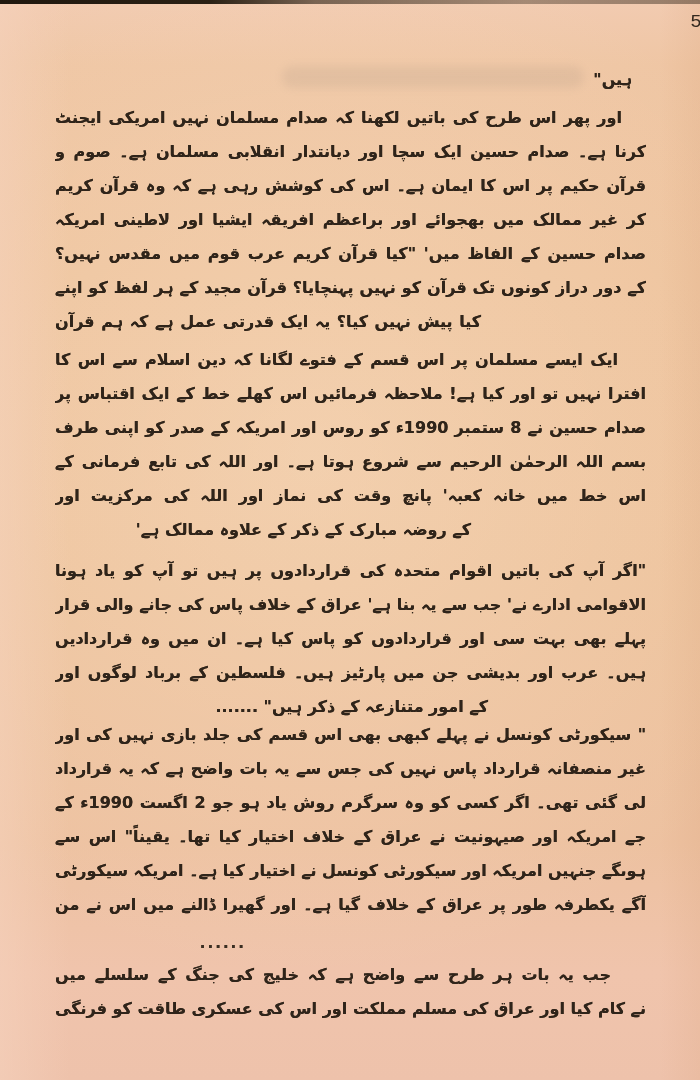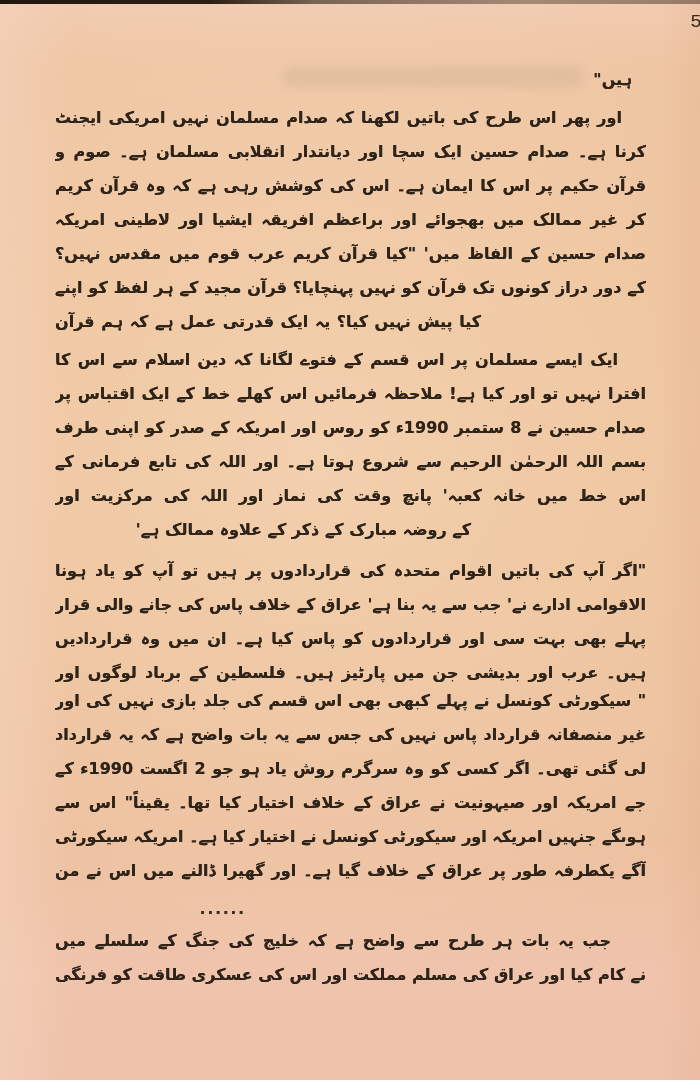--- a/index.html
+++ b/index.html
@@ -66,20 +66,21 @@
         <div class="line">صدام حسین نے 8 ستمبر 1990ء کو روس اور امریکہ کے صدر کو اپنی طرف سے بھیجا۔ یہ خط</div>
         <div class="line">بسم اللہ الرحمٰن الرحیم سے شروع ہوتا ہے۔ اور اللہ کی تابع فرمانی کے الفاظ پر ختم ہوتا ہے۔</div>
         <div class="line">اس خط میں خانہ کعبہ' پانچ وقت کی نماز اور اللہ کی مرکزیت اور رسالتمآب (علیہ الصلوٰۃ والسلام)</div>
         <div class="line end" style="padding-right: 175px;">کے روضہ مبارک کے ذکر کے علاوہ ممالک ہے'</div>
       </div>
       <div class="para" style="margin-top: 7px;">
         <div class="line">"اگر آپ کی باتیں اقوام متحدہ کی قراردادوں پر ہیں تو آپ کو یاد ہونا چاہیے کہ اس بین</div>
         <div class="line">الاقوامی ادارے نے' جب سے یہ بنا ہے' عراق کے خلاف پاس کی جانے والی قرار دادوں سے</div>
         <div class="line">پہلے بھی بہت سی اور قراردادوں کو پاس کیا ہے۔ ان میں وہ قراردادیں ہیں جن میں عرب مسائل</div>
         <div class="line">ہیں۔ عرب اور بدیشی جن میں پارٹیز ہیں۔ فلسطین کے برباد لوگوں اور جولان کی پہاڑیوں کے لوگوں</div>
+        <div class="line end" style="padding-right: 158px;">کے امور متنازعہ کے ذکر ہیں" .......</div>
       </div>
       <div class="para" style="margin-top: -6px;">
         <div class="line">" سیکورٹی کونسل نے پہلے کبھی بھی اس قسم کی جلد بازی نہیں کی اور جھلاہٹ میں ظالمانہ اور</div>
         <div class="line">غیر منصفانہ قرارداد پاس نہیں کی جس سے یہ بات واضح ہے کہ یہ قرارداد پہلے سے ہی عمداً" ٹھان</div>
         <div class="line">لی گئی تھی۔ اگر کسی کو وہ سرگرم روش یاد ہو جو 2 اگست 1990ء کے واقعہ سے پہلے تھی اور</div>
         <div class="line">جے امریکہ اور صیہونیت نے عراق کے خلاف اختیار کیا تھا۔ یقیناً" اس سے مقاصد بھی وہی برآمد</div>
         <div class="line">ہوںگے جنہیں امریکہ اور سیکورٹی کونسل نے اختیار کیا ہے۔ امریکہ سیکورٹی کونسل سے بھی بہت</div>
         <div class="line">آگے یکطرفہ طور پر عراق کے خلاف گیا ہے۔ اور گھیرا ڈالنے میں اس نے من مانی کاروائی کی ہے ،،</div>
       </div>
       <div class="para" style="margin-top: 6px;">

